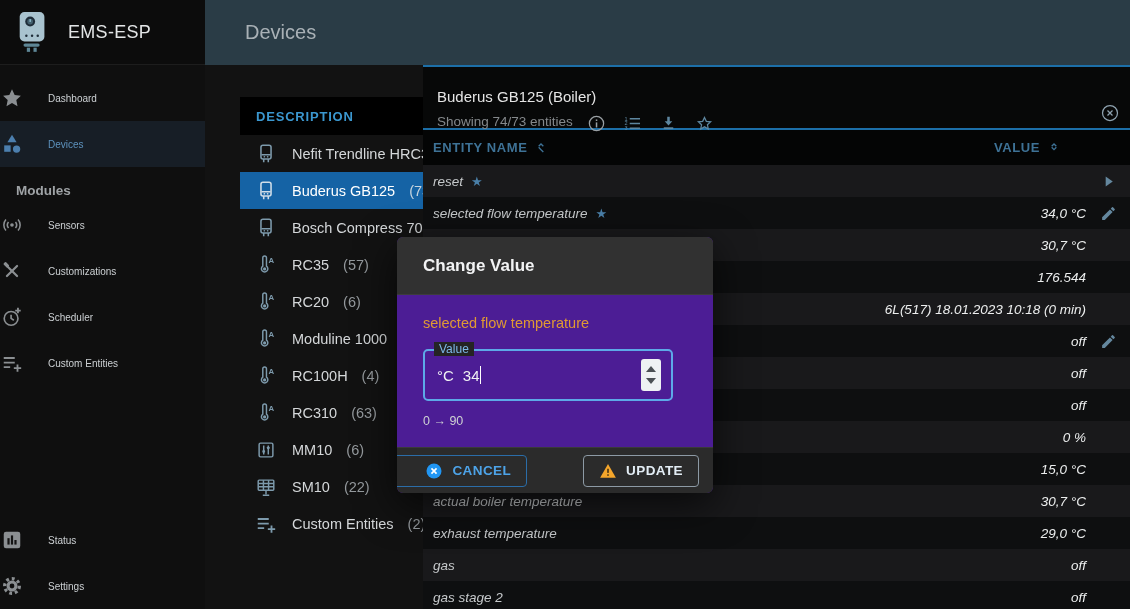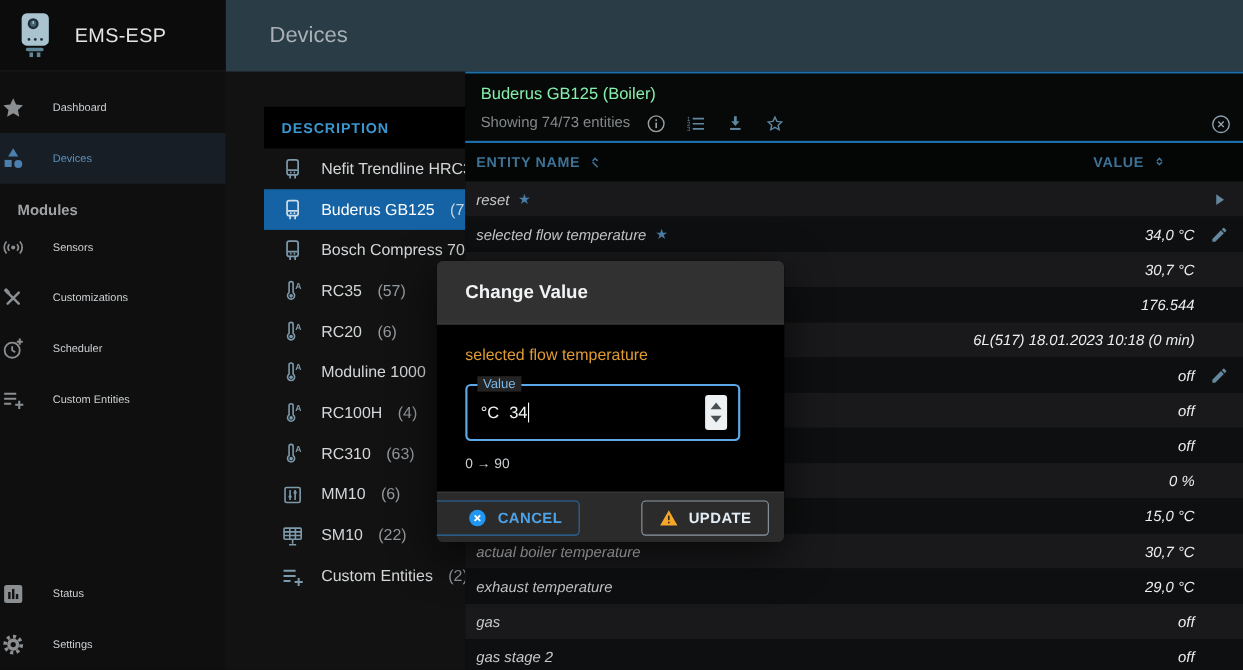--- a/index.html
+++ b/index.html
@@ -43,21 +43,21 @@
   .device-row .count { color:#94999d; }
   .device-row.selected { background:#1563a5; color:#ffffff; }
   .device-row.selected .count { color:#c6d4de; }
   .device-row.selected .ic { color:#cfdde8; }
 
   
   .entity-panel { position:absolute; left:423px; top:65px; width:707px; height:544px;
     background:#0b0c0d; border-top:2px solid #1c6fa8; z-index:2; }
   .ep-head { height:63px; background:#070808; border-bottom:2px solid #1c6fa8;
     padding:8px 14px 0; position:relative; }
-  .ep-title { color:#86efac; font-size:15px; margin-top:2px; }
+  .ep-title { color:#e5e5e5; font-size:15px; margin-top:13px; }
   .ep-sub { display:flex; margin-top:9px; color:#85898c; font-size:13.5px; }
   .ep-sub .hic { color:#5e87a0; display:flex; margin-left:17px; }
   .ep-sub .hic svg { width:19px; height:19px; }
   .ep-sub .hic:first-of-type { margin-left:14px; color:#9aa0a4; }
   .ep-close { position:absolute; right:10px; top:36px; color:#8fa3b0; display:flex; }
   .ep-close svg { width:20px; height:20px; }
   .ep-cols { height:35px; display:flex; align-items:center; padding-left:10px;
     background:#040505; color:#3e7296; font-weight:bold; font-size:13px; letter-spacing:.6px; }
   .ep-cols .col { display:flex; align-items:center; gap:6px; }
   .ep-cols .c-value { margin-left:auto; }
@@ -67,21 +67,21 @@
   .erows .erow:nth-child(odd)  { background:#19191b; }
   .erows .erow:nth-child(even) { background:#0e0f10; }
   .erow .name { color:#c6c9cb; display:flex; align-items:center; gap:8px; }
   .erow .star { display:none; color:#4a7fa8; font-size:13px; }
   .erow .val { margin-left:auto; color:#eceeee; }
   .erow .act { width:44px; display:flex; justify-content:center; color:#64879e; }
   .erow .act svg { width:17px; height:17px; }
 
   
   .dialog { position:absolute; left:397px; top:237px; width:316px; height:256px;
-    background:#000000; border-radius:6px; z-index:5; overflow:hidden;
+    background:#4c1d95; border-radius:6px; z-index:5; overflow:hidden;
     box-shadow:0 12px 40px rgba(0,0,0,.65); }
   .dlg-head { height:58px; background:#313131; border-bottom:1px solid #3d3d3d;
     display:flex; align-items:center; padding-left:26px; }
   .dlg-title { color:#f2f3f4; font-size:17px; font-weight:bold; }
   .dlg-body { padding:20px 26px 0; }
   .dlg-entity { color:#e09a33; font-size:14.5px; }
   .dlg-field { position:relative; margin-top:18px; width:250px; height:52px;
     border:2px solid #5da9e8; border-radius:5px; display:flex; align-items:center;
     padding:0 10px 0 12px; }
   .dlg-field-label { position:absolute; top:-9px; left:9px; background:#242424;

